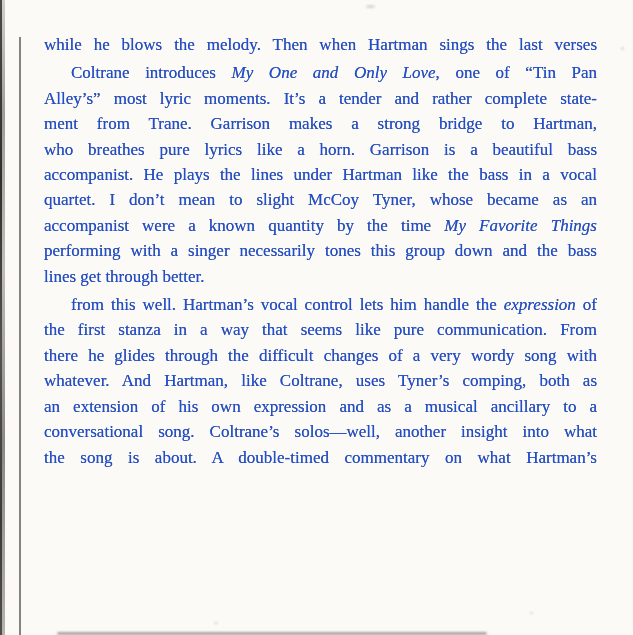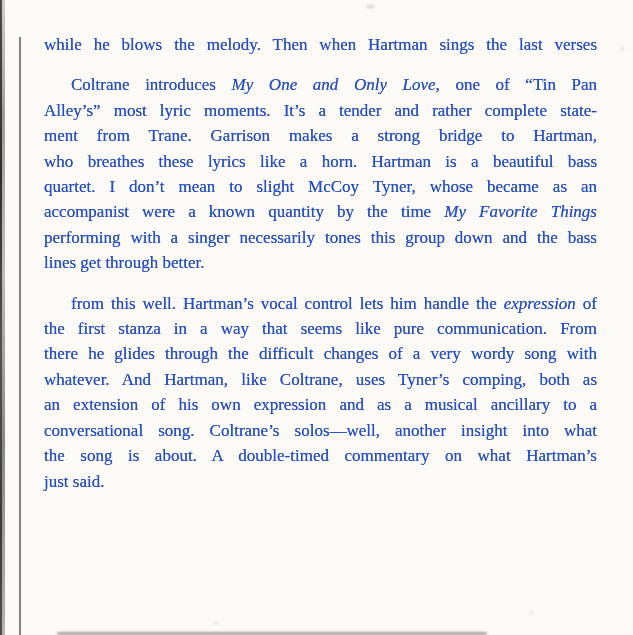--- a/index.html
+++ b/index.html
@@ -27,21 +27,21 @@
     opacity: .9;
   }
   
   .text {
     position: absolute; left: 44px; top: 32px; width: 553px;
     font-size: 17px; line-height: 25.4px;
     color: #1d4ed8;
     text-shadow: 0 0 0.4px rgba(32,31,30,.65); 
   }
   .para { margin: 0; }
-  .para + .para { margin-top: 15px; }
+  .para + .para { margin-top: 3px; }
   .line { text-align: justify; text-align-last: justify; white-space: normal; }
   .line.last { text-align: left; text-align-last: left; }
   .para.indent .line:first-child { text-indent: 27px; }
   .it { font-style: italic; }
   
   .bottom-blur {
     position: absolute; left: 57px; bottom: 0; width: 430px; height: 3.5px;
     background: #8b8884;
     filter: blur(1.3px);
     opacity: .75;
@@ -63,35 +63,35 @@
   <div class="rule"></div>
 
   <div class="text">
       <div class="para">
         <div class="line"><span>while he blows the melody. Then when Hartman sings the last verses</span></div>
       </div>
       <div class="para indent">
         <div class="line"><span>Coltrane introduces </span><span class="it">My One and Only Love</span><span>, one of “Tin Pan</span></div>
         <div class="line"><span>Alley’s” most lyric moments. It’s a tender and rather complete state-</span></div>
         <div class="line"><span>ment from Trane. Garrison makes a strong bridge to Hartman,</span></div>
-        <div class="line"><span>who breathes these lyrics like a horn. Hartman is a beautiful bass</span></div>
+        <div class="line"><span>who breathes pure lyrics like a horn. Garrison is a beautiful bass</span></div>
+        <div class="line"><span>accompanist. He plays the lines under Hartman like the bass in a vocal</span></div>
         <div class="line"><span>quartet. I don’t mean to slight McCoy Tyner, whose became as an</span></div>
         <div class="line"><span>accompanist were a known quantity by the time </span><span class="it">My Favorite Things</span></div>
         <div class="line"><span>performing with a singer necessarily tones this group down and the bass</span></div>
         <div class="line last"><span>lines get through better.</span></div>
       </div>
       <div class="para indent">
         <div class="line"><span>from this well. Hartman’s vocal control lets him handle the </span><span class="it">expression</span><span> of</span></div>
         <div class="line"><span>the first stanza in a way that seems like pure communication. From</span></div>
         <div class="line"><span>there he glides through the difficult changes of a very wordy song with</span></div>
         <div class="line"><span>whatever. And Hartman, like Coltrane, uses Tyner’s comping, both as</span></div>
         <div class="line"><span>an extension of his own expression and as a musical ancillary to a</span></div>
         <div class="line"><span>conversational song. Coltrane’s solos—well, another insight into what</span></div>
         <div class="line"><span>the song is about. A double-timed commentary on what Hartman’s</span></div>
-        <div class="line last"><span>just said.</span></div>
       </div>
     </div>
 
   <div class="bottom-blur"></div>
   <div class="speck s1"></div>
   <div class="speck s2"></div>
   <div class="speck s3"></div>
   <div class="speck s4"></div>
 </div>
 

